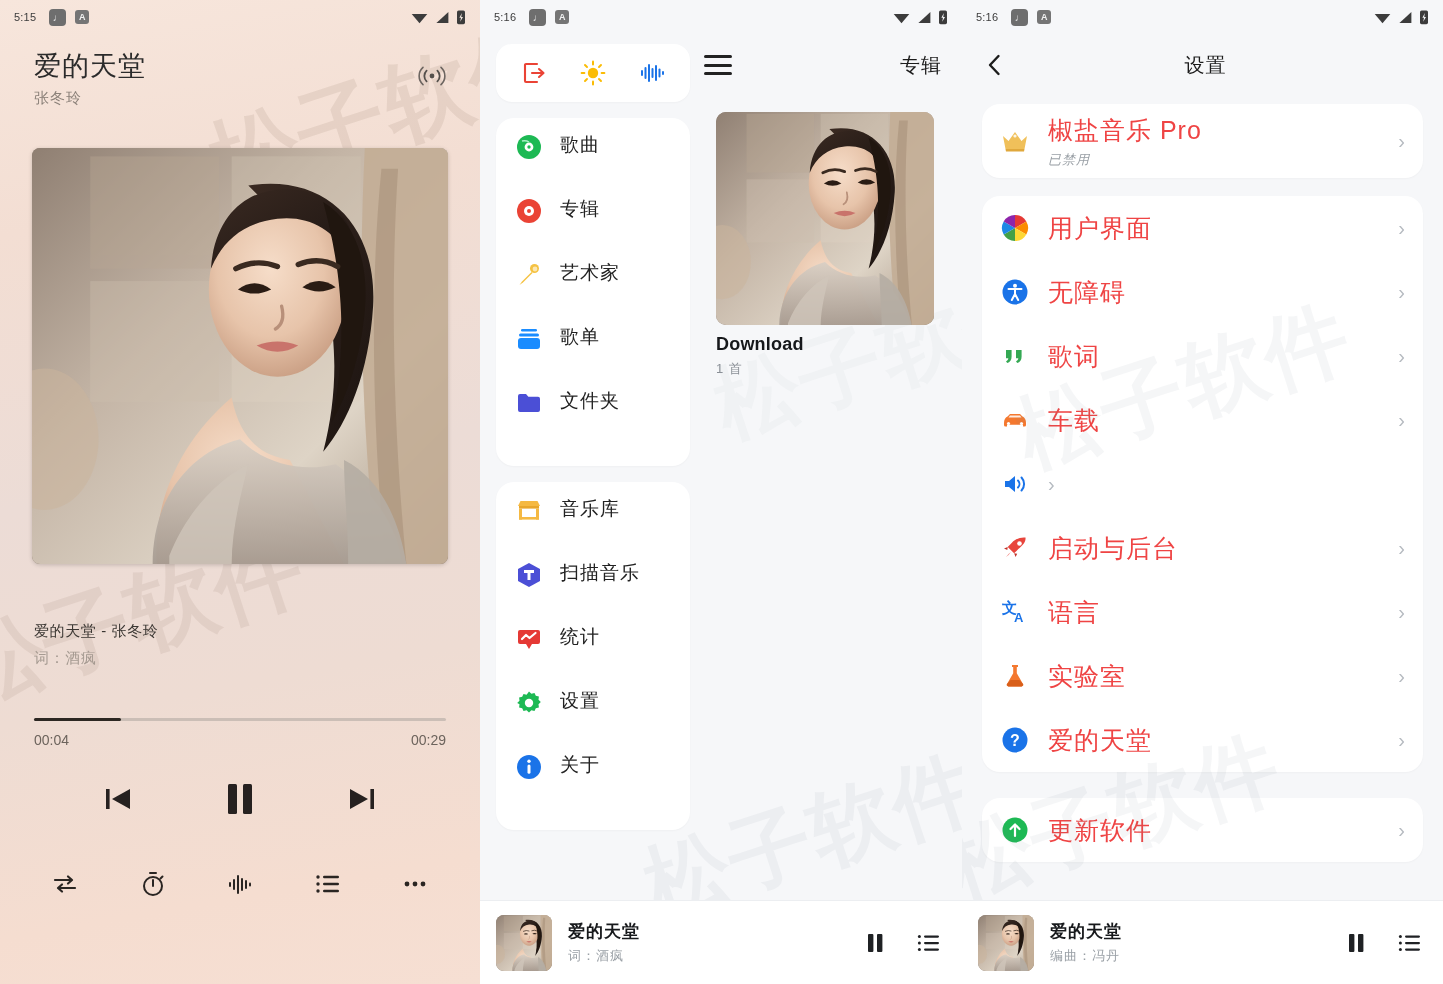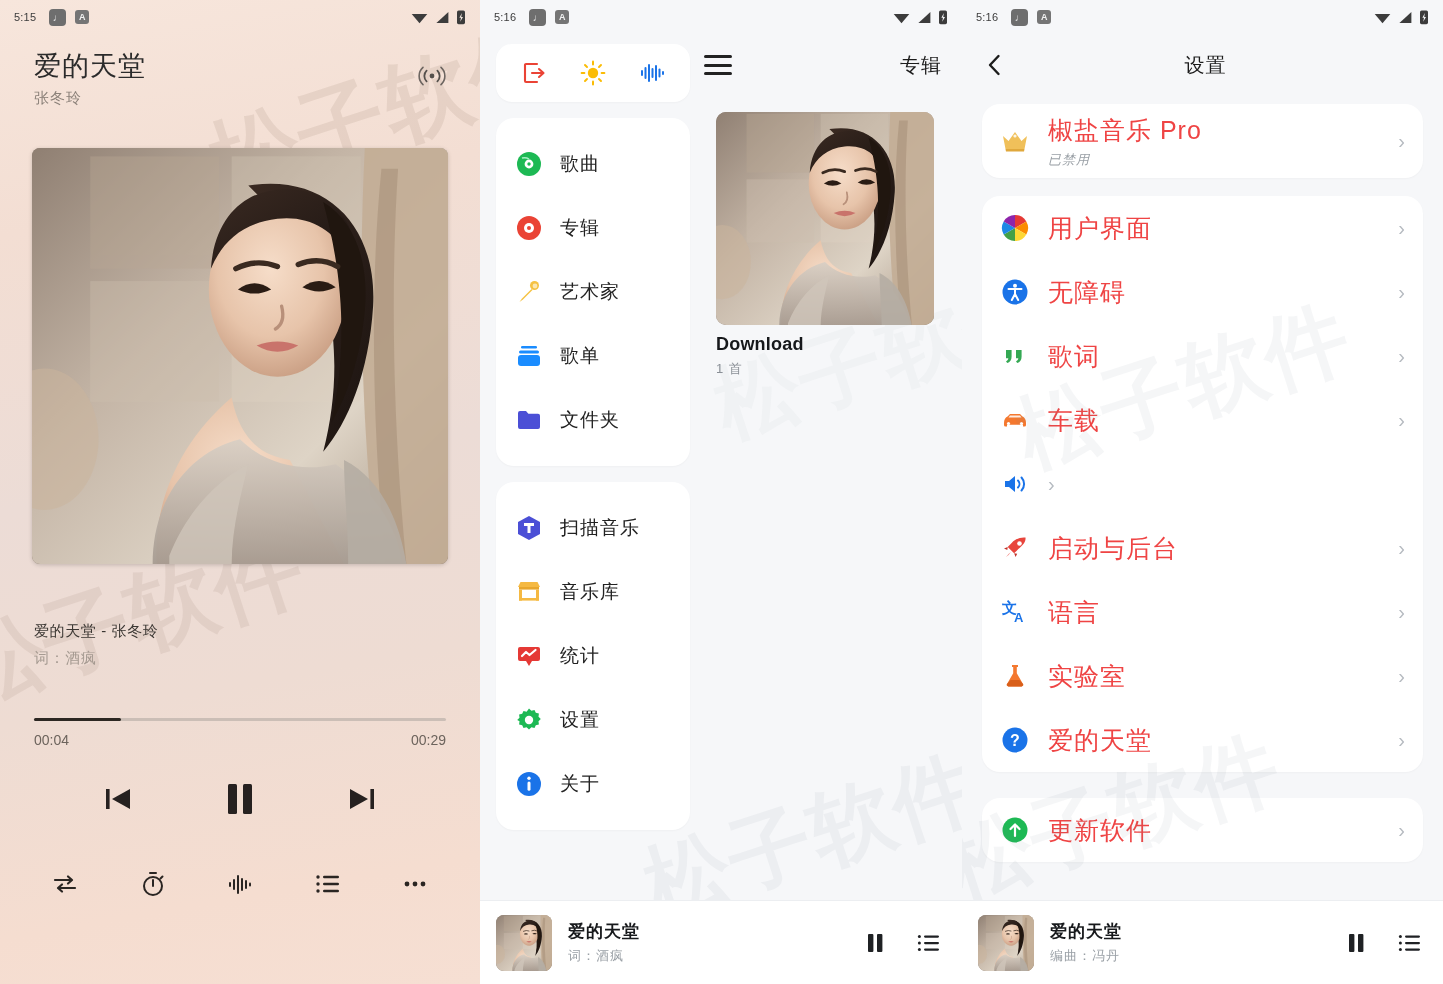--- a/index.html
+++ b/index.html
@@ -81,21 +81,21 @@
   .tool-card {
     background:#fff; border-radius: 16px; height: 58px; margin-top: 10px;
     display:flex; align-items:center; justify-content:space-around; padding: 0 8px;
     box-shadow: 0 1px 2px rgba(0,0,0,.03);
   }
   .tool-ic { width: 28px; height:28px; display:flex; align-items:center; justify-content:center;}
   .menu-card {
     background:#fff; border-radius: 18px; margin-top: 16px; padding: 14px 0;
     box-shadow: 0 1px 2px rgba(0,0,0,.03);
   }
-  .menu-item { display:flex; align-items:center; height: 64px; padding-left: 18px; }
+  .menu-item { display:flex; height: 64px; padding-left: 18px; }
   .menu-ic { width: 30px; height:30px; margin-right: 16px; display:flex;align-items:center;justify-content:center;}
   .menu-lb { font-size: 19px; color:#222; letter-spacing: 1px;}
 
   .p2-right { flex:1; position:relative; }
   .p2-header { display:flex; align-items:center; height: 62px; padding: 0 20px 0 14px; }
   .hamburger { width:28px; height:20px; display:flex; flex-direction:column; justify-content:space-between; }
   .hamburger i { display:block; height:3px; background:#222; border-radius:2px;}
   .p2-header-title { margin-left:auto; font-size: 20px; color:#1c1c1c; font-weight: 500; letter-spacing:1px;}
 
   .album-tile { margin: 16px 0 0 26px; width: 218px; }
@@ -459,37 +459,37 @@
                 </svg>
             </span>
             <span class="menu-lb">文件夹</span>
           </div>
         </div>
 
         <div class="menu-card">
           <div class="menu-item">
             <span class="menu-ic">
               <svg width="28" height="28" viewBox="0 0 28 28">
-                  <path d="M14 2 L25 8 V20 L14 26 L3 20 V8 Z" fill="#4b4fd6"></path>
-                  <path d="M9 9 h10 v3 h-3.5 v7 h-3 v-7 H9 Z" fill="#fff"></path>
-                </svg>
-            </span>
-            <span class="menu-lb">扫描音乐</span>
-          </div>
-          <div class="menu-item">
-            <span class="menu-ic">
-              <svg width="28" height="28" viewBox="0 0 28 28">
                 <path d="M3 9 L5.5 4 H22.5 L25 9 Z" fill="#f5b942"></path>
                 <rect x="4" y="9" width="20" height="2.6" fill="#e8a62c"></rect>
                 <rect x="4" y="11.6" width="3" height="11" fill="#f5b942"></rect>
                 <rect x="21" y="11.6" width="3" height="11" fill="#f5b942"></rect>
                 <rect x="4" y="20" width="20" height="2.6" fill="#f5b942"></rect>
               </svg>
             </span>
             <span class="menu-lb">音乐库</span>
+          </div>
+          <div class="menu-item">
+            <span class="menu-ic">
+              <svg width="28" height="28" viewBox="0 0 28 28">
+                  <path d="M14 2 L25 8 V20 L14 26 L3 20 V8 Z" fill="#4b4fd6"></path>
+                  <path d="M9 9 h10 v3 h-3.5 v7 h-3 v-7 H9 Z" fill="#fff"></path>
+                </svg>
+            </span>
+            <span class="menu-lb">扫描音乐</span>
           </div>
           <div class="menu-item">
             <span class="menu-ic">
               <svg width="28" height="28" viewBox="0 0 28 28">
                 <rect x="3" y="5" width="22" height="14" rx="2" fill="#e53935"></rect>
                 <path d="M11 19 L14 24 L17 19 Z" fill="#e53935"></path>
                 <path d="M7 14 L11 10 L14.5 13 L20.5 8" stroke="#fff" stroke-width="2.2" fill="none" stroke-linecap="round" stroke-linejoin="round"></path>
               </svg>
             </span>
             <span class="menu-lb">统计</span>

